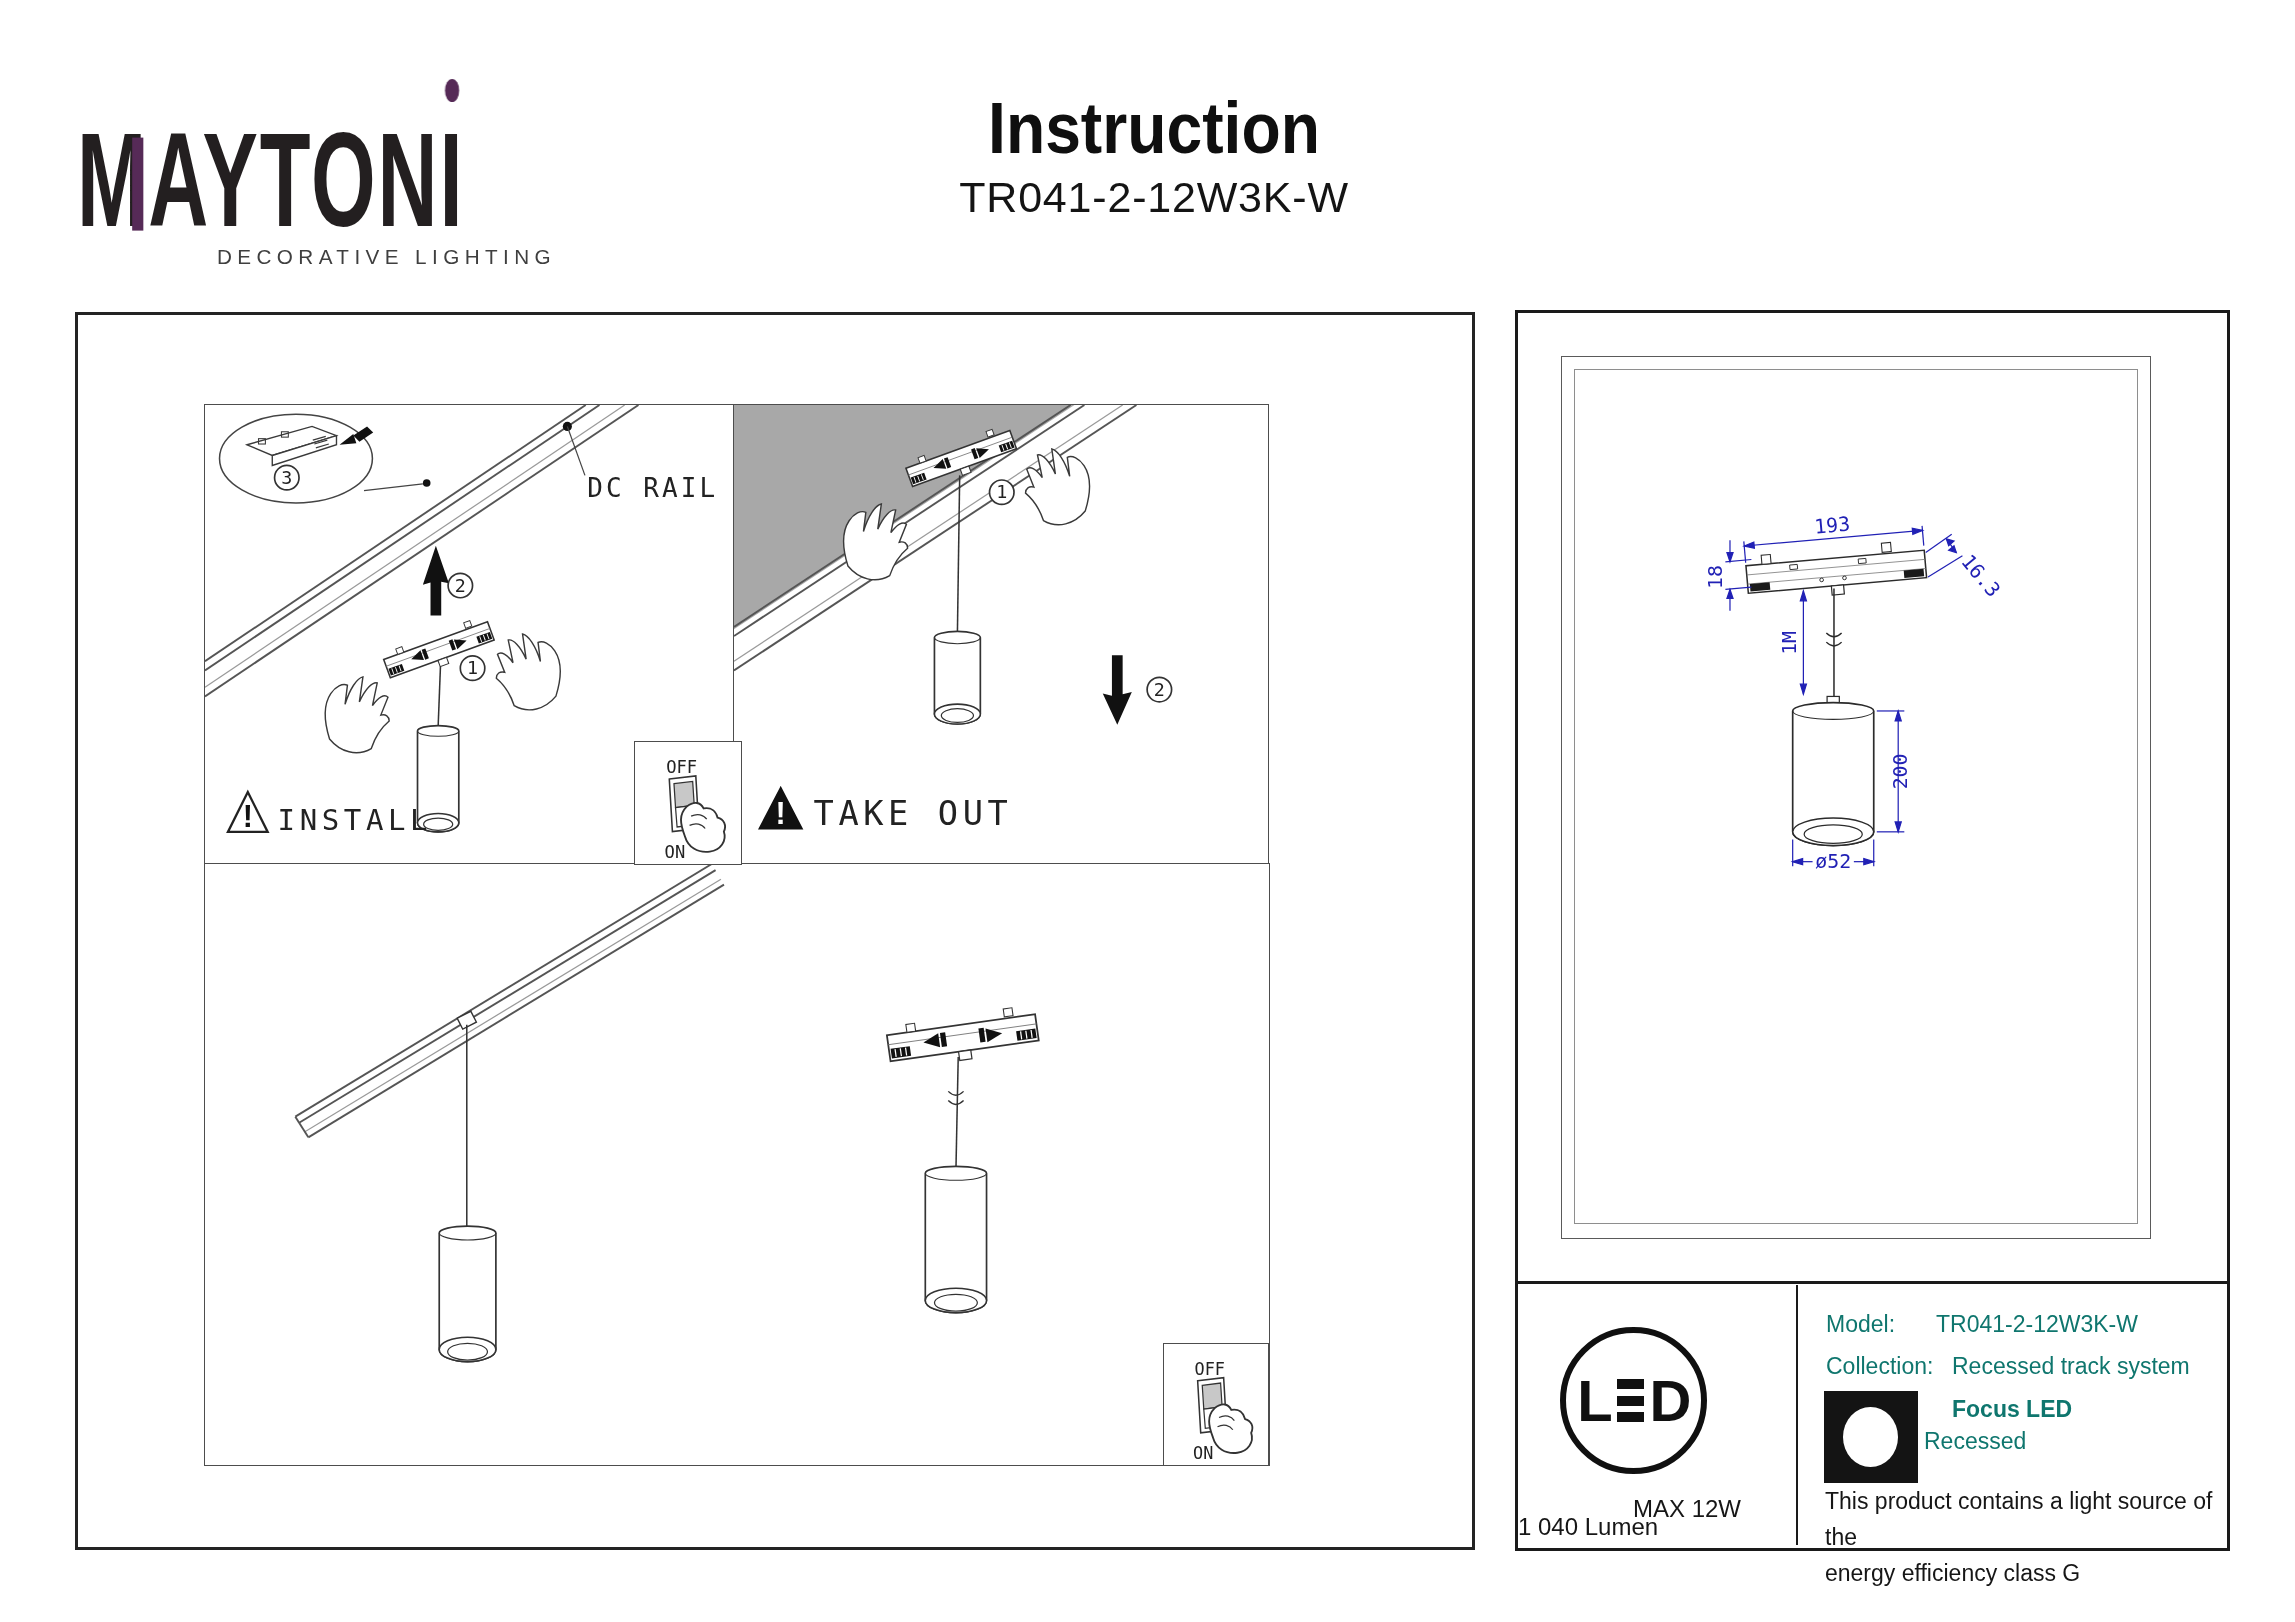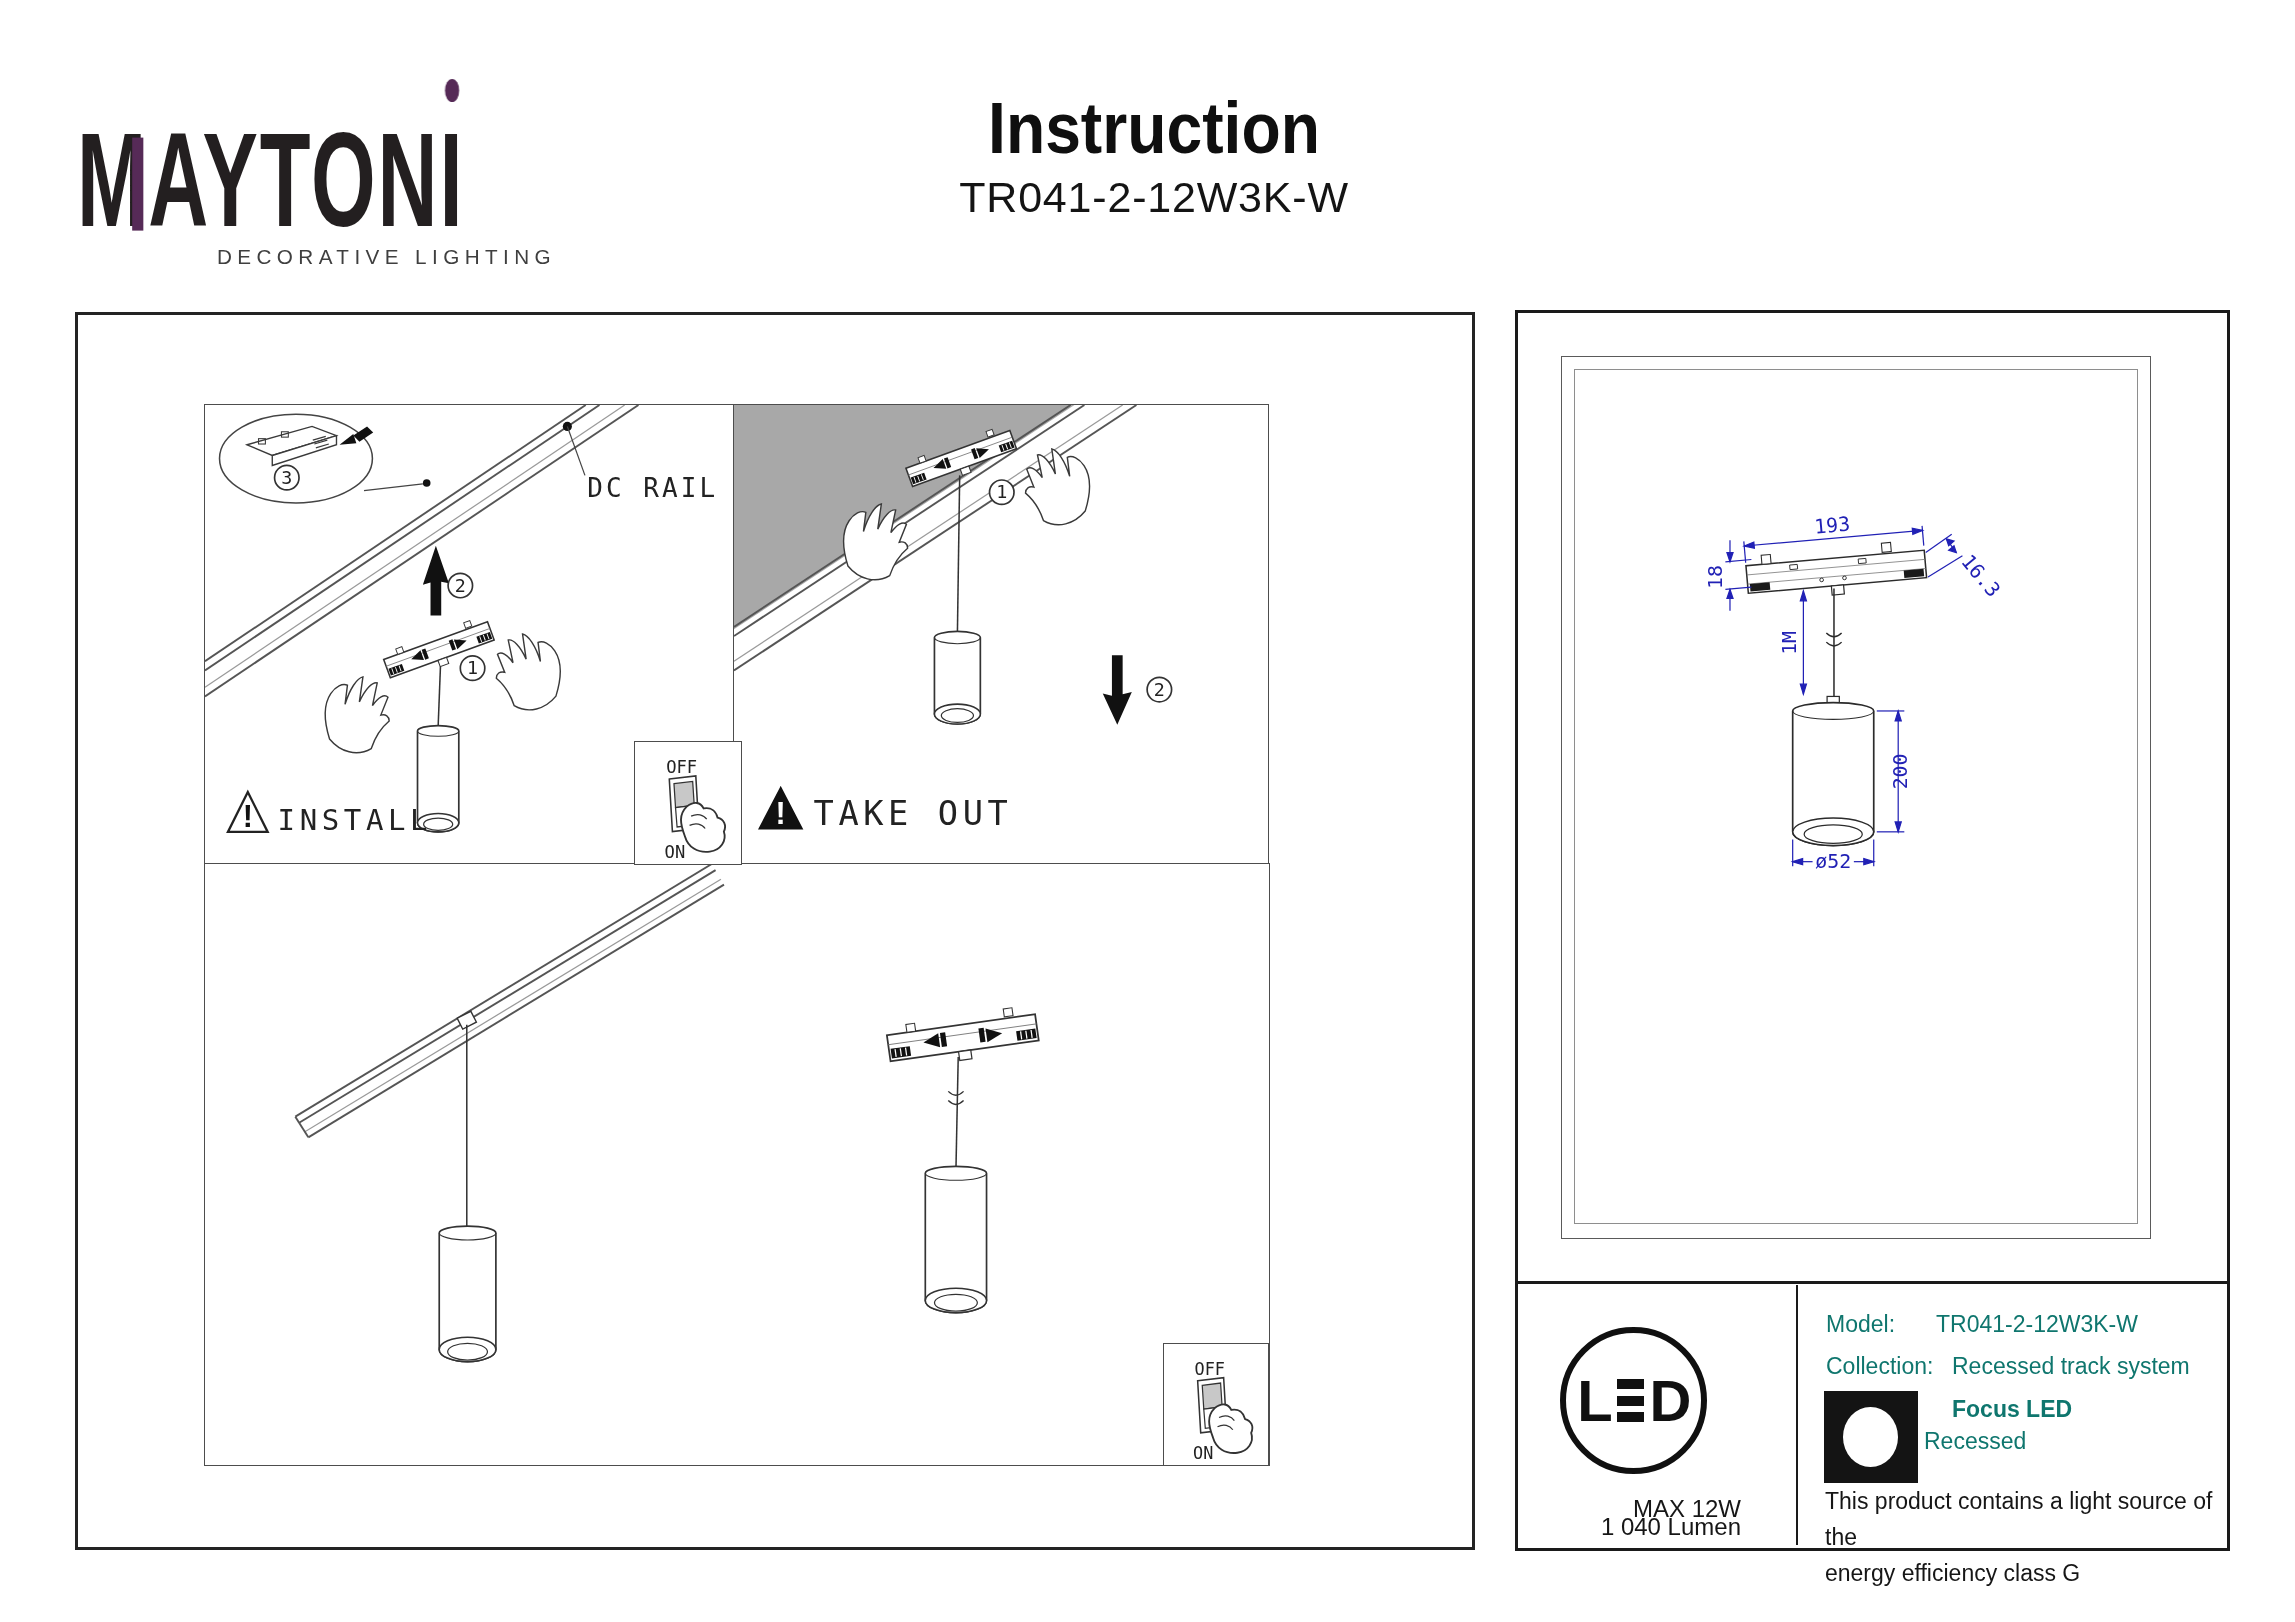--- a/index.html
+++ b/index.html
@@ -35,21 +35,21 @@
   .info-top{left:1515px;top:1281px;width:712px;height:0;border-top:3.8px solid #1a1a1a;z-index:4;}
   .info-div{left:1796px;top:1285px;width:0;height:260px;border-left:2.3px solid #1a1a1a;z-index:4;}
   
   .led-circle{left:1560px;top:1327px;width:135px;height:135px;border:6.1px solid #101010;border-radius:50%;
               display:flex;align-items:center;justify-content:center;gap:5.4px;}
   .led-letter{font-size:58px;font-weight:bold;color:#101010;letter-spacing:-1.5px;}
   .led-e{display:flex;flex-direction:column;gap:6.1px;}
   .led-e span{display:block;width:27.5px;height:10px;background:#101010;}
   .spec-small{font-size:24px;color:#161616;}
   .maxw{left:1518px;top:1483px;width:223px;text-align:right;margin-top:12px;}
-  .lumen{left:1518px;top:1513px;width:223px;text-align:right;}
+  .lumen{left:1518px;top:1513px;width:223px;text-align:left;}
   .spec-label{font-size:23px;color:#0f766e;}
   .lbl-model{left:1826px;top:1311px;}
   .val-model{left:1936px;top:1311px;}
   .lbl-coll{left:1826px;top:1353px;}
   .val-coll{left:1952px;top:1353px;}
   .recessed-icon{left:1824px;top:1391px;width:94px;height:92px;background:#141414;}
   .recessed-icon .hole{position:absolute;left:19px;top:16px;width:55px;height:60px;border-radius:50%;background:#fff;}
   .lbl-focus{left:1952px;top:1396px;font-weight:bold;}
   .lbl-recessed{left:1924px;top:1428px;}
   .note{left:1825px;top:1483px;width:398px;font-size:23px;line-height:36px;color:#161616;}

